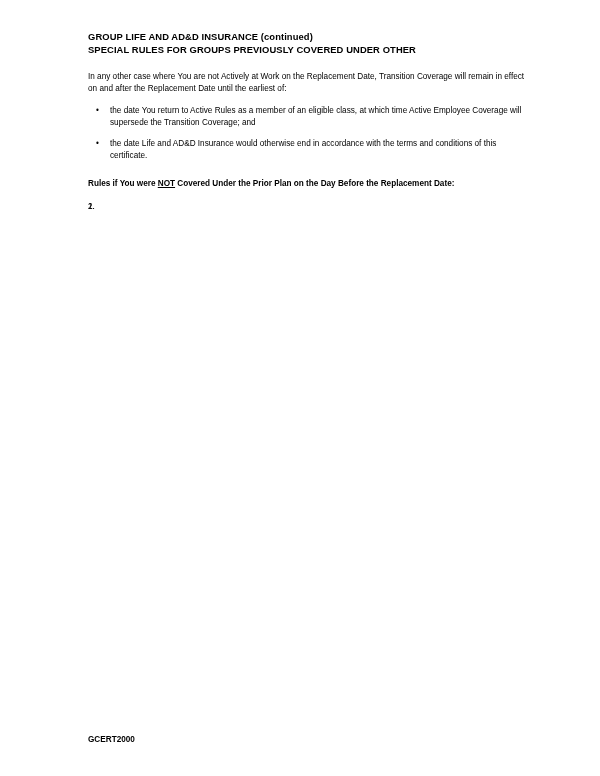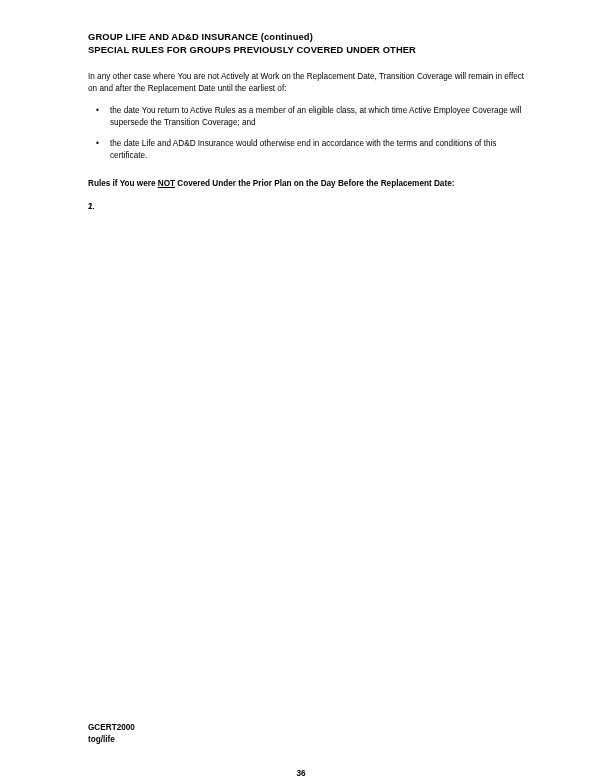--- a/index.html
+++ b/index.html
@@ -149,18 +149,15 @@
     <li class="num-item">
       <span class="num-marker">2.</span>
     </li>
   </ol>
 
   <div class="footer">
     <div class="footer-row">
       <span class="footer-left">GCERT2000</span>
       <span class="footer-center">36</span>
     </div>
-    <div class="footer-row">
-      <span class="footer-left">tog/life</span>
-    </div>
   </div>
 
 </div>
 
 </body></html>

